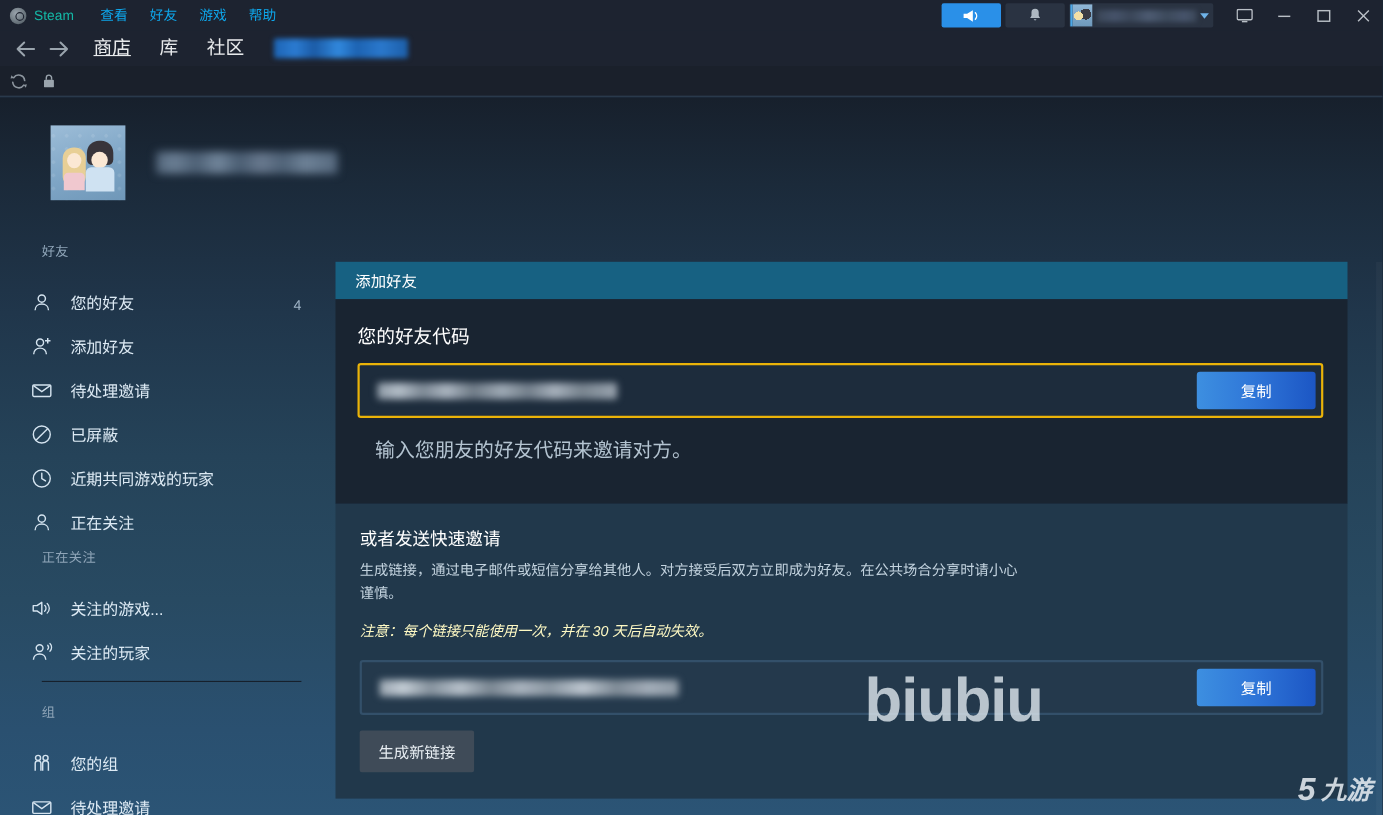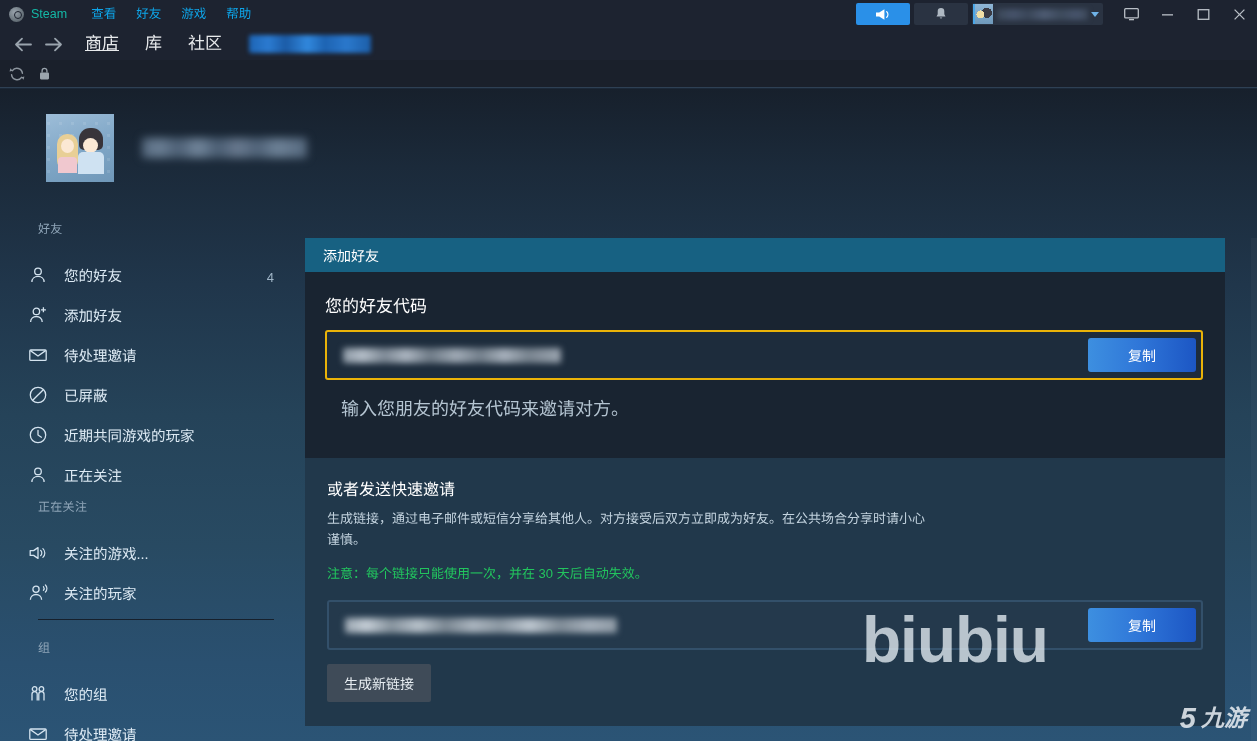--- a/index.html
+++ b/index.html
@@ -399,41 +399,42 @@
 
   .desc {
     font-size: 13px;
     color: #c2d2de;
     line-height: 21px;
     max-width: 600px;
     margin-bottom: 14px;
   }
   .note {
     font-size: 13px;
-    color: #22c55e;
+    color: #fef9c3;
     line-height: 20px;
     margin-bottom: 16px;
+    font-style: italic;
   }
   .btn-gen {
     margin-top: 14px;
     padding: 9px 17px;
     background: #3f4b58;
     border: 0;
     border-radius: 2px;
     color: #e7edf2;
     font-size: 14px;
     font-family: inherit;
     cursor: pointer;
   }
 
   
   .wm-biubiu {
     position: absolute;
-    left: 862px; top: 519px;
-    font-size: 64px;
+    left: 786px; top: 519px;
+    font-size: 56px;
     font-weight: bold;
     letter-spacing: -1px;
     color: rgba(223,231,238,.80);
     pointer-events: none;
     user-select: none;
     z-index: 12;
     line-height: 1;
   }
   .wm-jiuyou {
     position: absolute;

